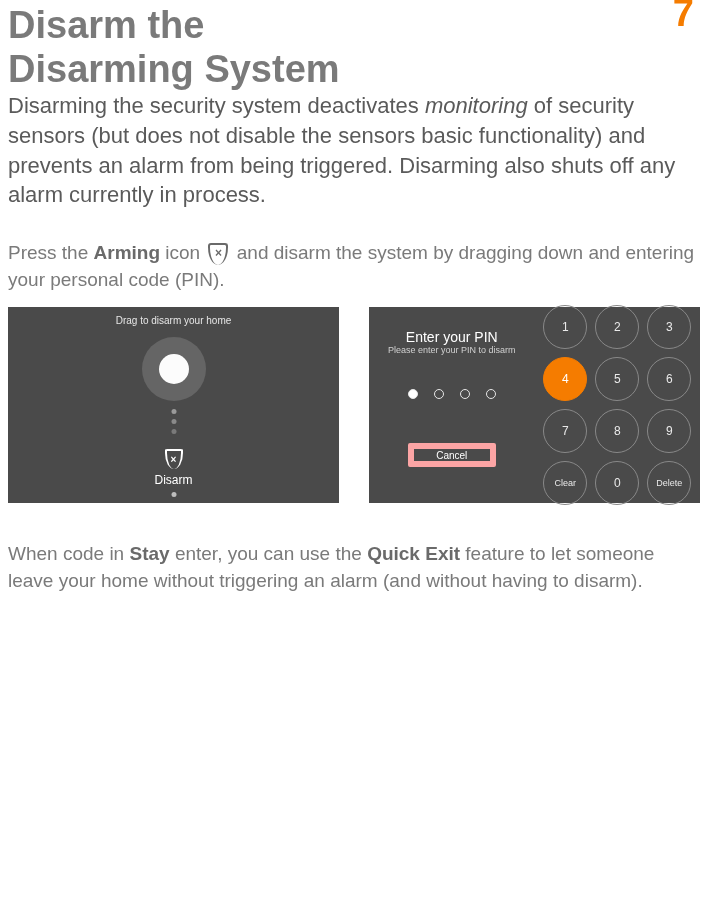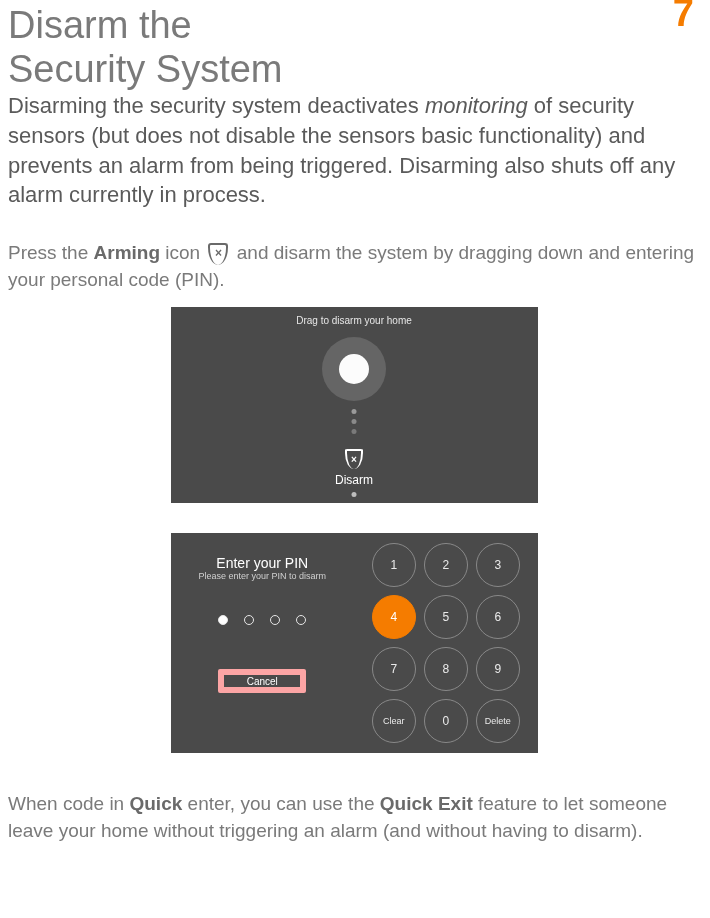--- a/index.html
+++ b/index.html
@@ -1,37 +1,37 @@
 <!DOCTYPE html>
 <html><head>
 <meta charset="utf-8">
 <style>
   * { box-sizing: border-box; margin: 0; padding: 0; }
   html, body { width: 710px; background: #fff; font-family: "Helvetica Neue", Arial, sans-serif; color: #4c4c4c; }
   .page { width: 710px; padding: 0 10px 20px 8px; position: relative; }
   .header { position: relative; padding-top: 4px; }
   .page-number { position: absolute; top: -8px; right: 6px; font-size: 38px; font-weight: 700; color: #f57c00; }
-  .title { font-size: 38px; font-weight: 400; color: #7a7a7a; line-height: 1.15; }
+  .title { font-size: 38px; font-weight: 700; color: #7a7a7a; line-height: 1.15; }
   .intro { font-size: 22px; color: #5a5a5a; line-height: 1.35; }
   .intro em { font-style: italic; }
   .instruction { margin-top: 30px; font-size: 19px; color: #7a7a7a; line-height: 1.4; }
   .instruction b { color: #6a6a6a; font-weight: 700; }
   .shield-icon {
     display: inline-flex; align-items: center; justify-content: center;
     width: 20px; height: 22px; vertical-align: middle; margin: 0 3px;
     border: 2px solid #6a6a6a; border-bottom: none;
     border-radius: 3px 3px 50% 50% / 3px 3px 80% 80%;
     position: relative; background: #fff;
   }
   .shield-icon::after {
     content: "×"; font-size: 12px; color: #6a6a6a; font-weight: 700;
     position: relative; top: -2px;
   }
 
-  .figure-stack { margin-top: 14px; display: flex; flex-direction: column; align-items: center; gap: 30px; }
+  .figure-stack { margin-top: 14px; display: flex; flex-direction: row; align-items: center; gap: 30px; }
 
   
   .shot1 { width: 367px; height: 196px; background: #4a4a4a; color: #fff; position: relative; }
   .shot1 .prompt { position: absolute; top: 8px; left: 50%; transform: translateX(-50%); width: 100%; text-align: center; font-size: 10px; color: #e6e6e6; }
   .drag-circle { position: absolute; top: 30px; left: 50%; transform: translateX(-50%); width: 64px; height: 64px; border-radius: 50%; background: #656565; display: flex; align-items: center; justify-content: center; }
   .drag-knob { width: 30px; height: 30px; border-radius: 50%; background: #fcfcfc; }
   .dots { position: absolute; top: 102px; left: 50%; transform: translateX(-50%); display: flex; flex-direction: column; gap: 5px; align-items: center; }
   .dots span { width: 5px; height: 5px; border-radius: 50%; background: #8a8a8a; }
   .dots span:nth-child(1){ background:#9a9a9a; }
   .dots span:nth-child(3){ background:#7a7a7a; }
@@ -39,21 +39,21 @@
   .disarm-target .shield {
     width: 18px; height: 20px; border: 2px solid #fff; border-bottom: none;
     border-radius: 2px 2px 50% 50% / 2px 2px 80% 80%;
     display:flex; align-items:center; justify-content:center;
   }
   .disarm-target .shield::after { content:"×"; color:#fff; font-size:10px; font-weight:700; position:relative; top:-1px;}
   .disarm-target .lbl { font-size: 12px; color:#fff; }
   .page-dot { position:absolute; bottom:6px; left:50%; transform:translateX(-50%); width:5px; height:5px; border-radius:50%; background:#bdbdbd;}
 
   
-  .shot2 { width: 367px; height: 220px; background: #4a4a4a; color:#fff; position:relative; display:flex; }
+  .shot2 { width: 367px; height: 196px; background: #4a4a4a; color:#fff; position:relative; display:flex; }
   .shot2 .left { width: 50%; padding: 22px 10px 10px 10px; display:flex; flex-direction:column; align-items:center; }
   .shot2 .left .h { font-size: 14px; font-weight:500; text-align:center; }
   .shot2 .left .sub { font-size: 9px; color:#d0d0d0; margin-top:0; text-align:center;}
   .pin-dots { display:flex; gap:16px; margin-top:34px; }
   .pin-dots span { width:10px; height:10px; border-radius:50%; border:1px solid #e6e6e6; }
   .pin-dots span.filled { background:#fff; }
   .cancel-btn { margin-top:44px; width:88px; height:24px; border:6px solid #fca5a5; border-radius:2px; display:flex; align-items:center; justify-content:center; font-size:10px; color:#fff; background:transparent; }
   .shot2 .right { width:50%; display:flex; align-items:center; justify-content:center; }
   .keypad { display:grid; grid-template-columns: repeat(3, 44px); grid-template-rows: repeat(4, 44px); gap: 8px; }
   .key { width:44px; height:44px; border-radius:50%; border:1px solid #888; display:flex; align-items:center; justify-content:center; font-size:12px; color:#eaeaea; background:transparent; }
@@ -64,21 +64,21 @@
   .note b { color:#6a6a6a; font-weight:700; }
 </style>
 </head>
 <body>
 
 <div class="page">
   <div class="header">
     <div class="page-number">7</div>
     <h1 class="title">
       <span>Disarm the</span><br>
-      <span>Security System</span>
+      <span>Disarming System</span>
     </h1>
   </div>
 
   <p class="intro">
     <span>Disarming the security system deactivates </span><em>monitoring</em><span> of security sensors (but does not disable the sensors basic functionality) and prevents an alarm from being triggered. Disarming also shuts off any alarm currently in process.</span>
   </p>
 
   <p class="instruction">
     <span>Press the </span><b>Arming</b><span> icon </span><span class="shield-icon"></span><span> and disarm the system by dragging down and entering your personal code (PIN).</span>
   </p>
@@ -128,15 +128,15 @@
           <button class="key small">Clear</button>
           <button class="key">0</button>
           <button class="key small">Delete</button>
         </div>
       </div>
     </div>
 
   </div>
 
   <p class="note">
-    <span>When code in </span><b>Quick</b><span> enter, you can use the </span><b>Quick Exit</b><span> feature to let someone leave your home without triggering an alarm (and without having to disarm).</span>
+    <span>When code in </span><b>Stay</b><span> enter, you can use the </span><b>Quick Exit</b><span> feature to let someone leave your home without triggering an alarm (and without having to disarm).</span>
   </p>
 </div>
 
 </body></html>

